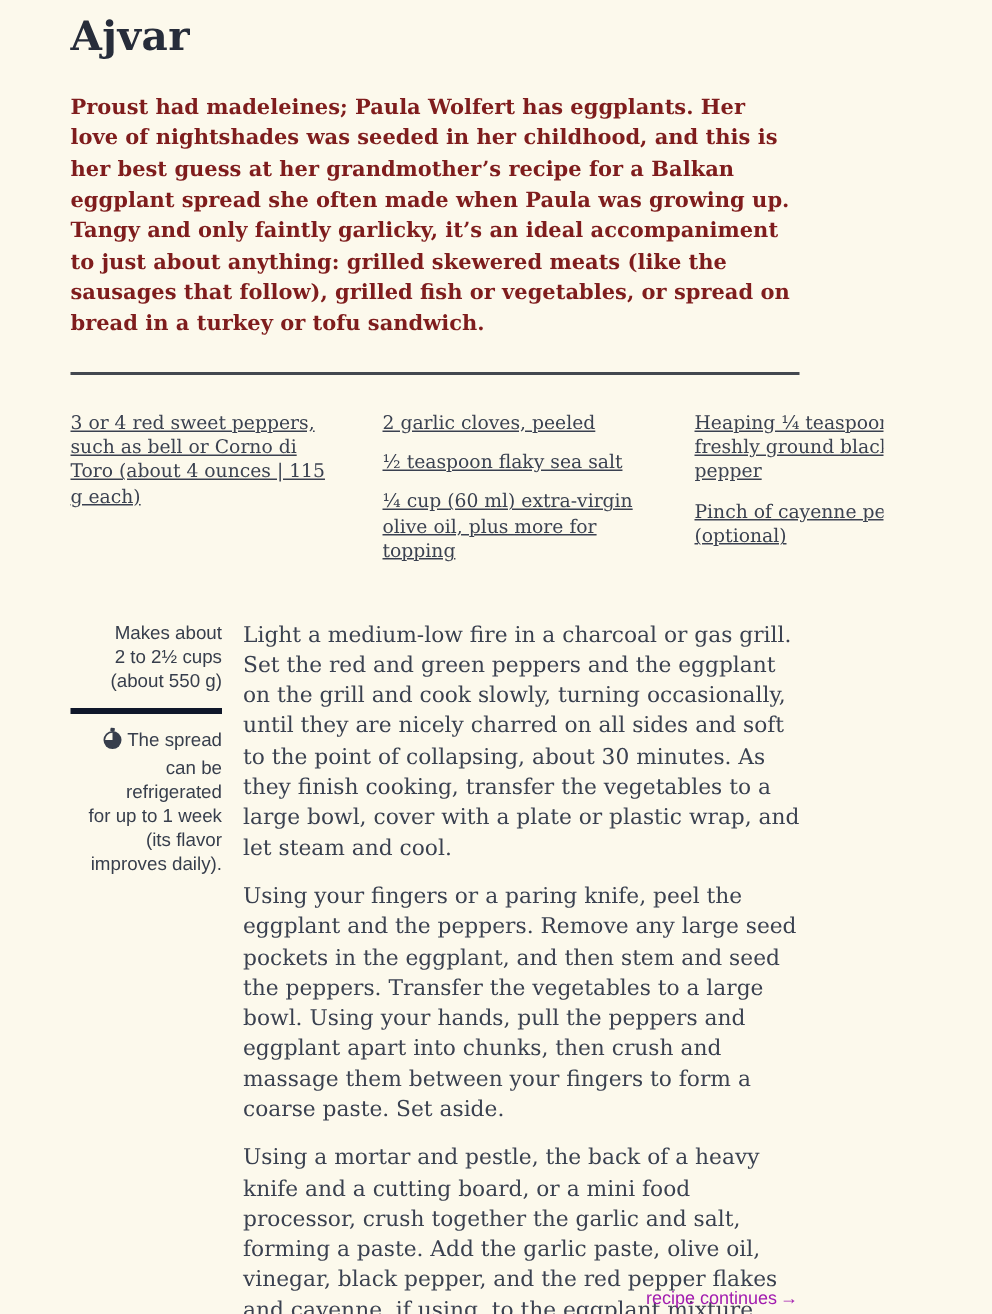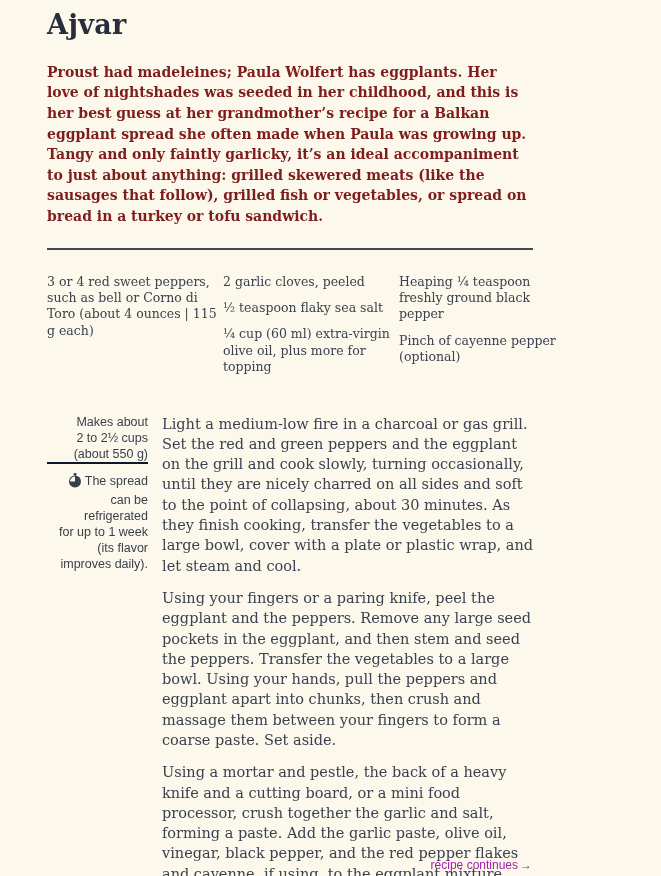--- a/index.html
+++ b/index.html
@@ -32,22 +32,23 @@
     color: #7f1d1d;
   }
   .rule {
     margin-top: 21px;
     border: none;
     border-top: 2px solid #43484f;
     height: 0;
   }
   .ingredients {
     display: flex;
-    gap: 4px;
+    gap: 36px;
     margin-top: 24px;
+    text-decoration: underline;
   }
   .ing-col { width: 172px; flex: none; }
   .ing-item {
     margin: 0 0 10px 0;
     font-size: 12.5px;
     line-height: 16.4px;
     color: #3a4150;
   }
   .body-row {
     display: flex;
@@ -57,21 +58,22 @@
     width: 101px;
     flex: none;
     text-align: right;
     font-family: "Liberation Sans", "DejaVu Sans", sans-serif;
     font-size: 12.5px;
     line-height: 16px;
     color: #373e4c;
   }
   .yield {
     white-space: pre-line;
-    border-bottom: 2px solid #0f172a;
+    padding-bottom: 10px;
+    border-bottom: 4px solid #0f172a;
   }
   .note { padding-top: 9px; }
   .note-text { white-space: pre-line; text-align: right; }
   .stopwatch { display: inline-block; vertical-align: -3px; margin-right: 3px; }
   .instructions {
     margin-left: 14px;
     width: 443px;
     font-size: 14.5px;
     line-height: 20.3px;
     color: #3a4150;

